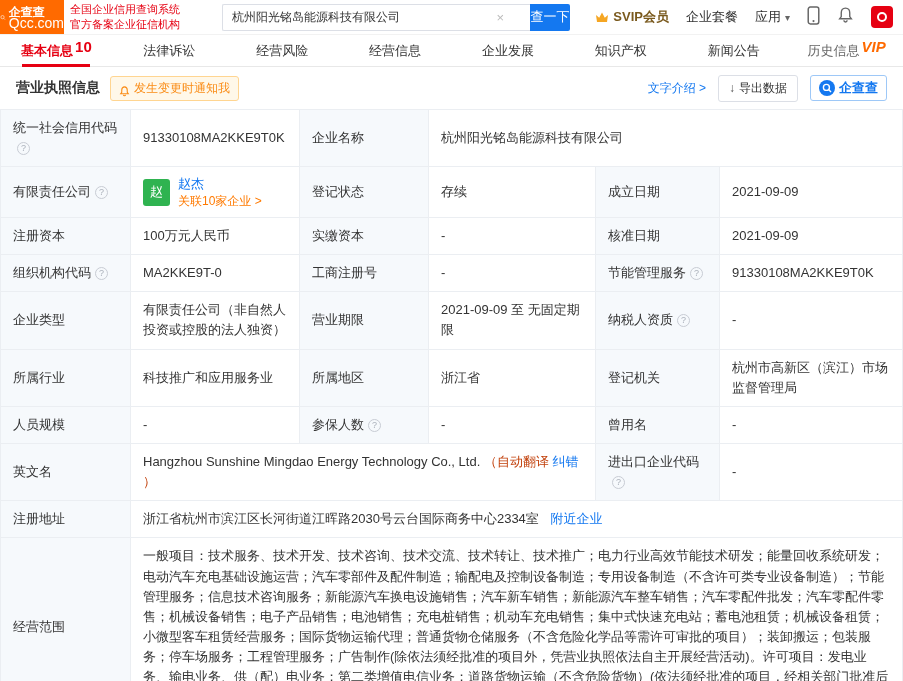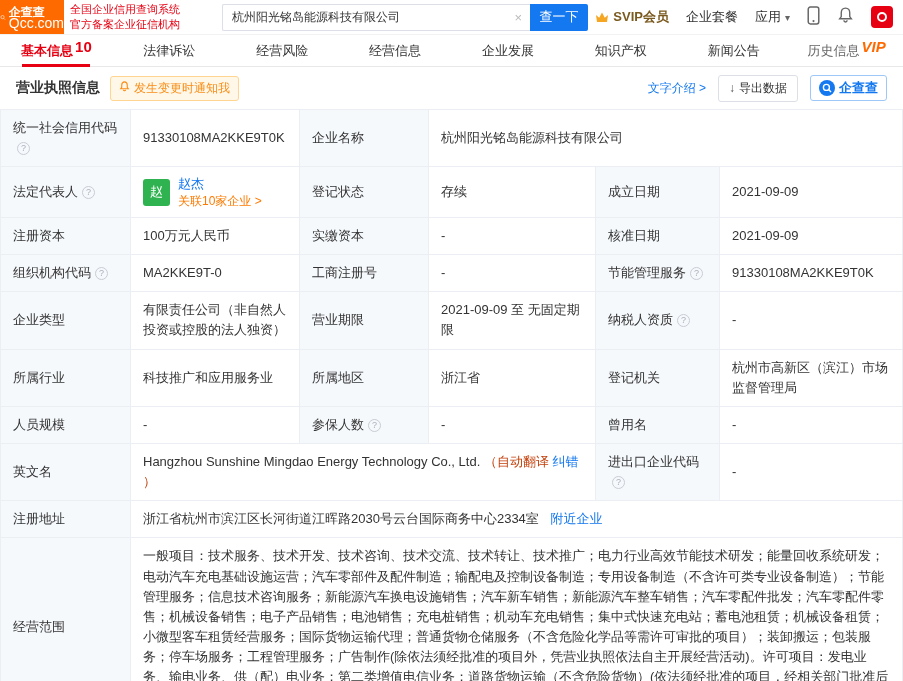--- a/index.html
+++ b/index.html
@@ -11,21 +11,21 @@
   .logo { width:64px; height:34px; background:#ff6a00; color:#fff; display:flex;
     align-items:center; justify-content:center; gap:3px; cursor:pointer; flex:none; }
   .logo-cn { font-size:12px; font-weight:bold; line-height:13px; }
   .logo-en { font-size:14px; line-height:9px; }
   .slogan { color:#e60012; font-size:11px; line-height:1.35; margin-left:6px; white-space:nowrap; }
   .searchbox { display:flex; align-items:center; margin-left:42px; position:relative; }
   .search-input { width:308px; height:27px; border:1px solid #dcdfe6; border-right:none;
     border-radius:2px 0 0 2px; padding:0 24px 0 9px; font-size:12px; color:#333; outline:none;
     font-family:inherit; }
   .clear { position:absolute; right:66px; color:#bbb; font-size:13px; cursor:pointer; line-height:1; }
-  .search-btn { width:58px; height:27px; background:#1478f0; color:#fff; border:none;
+  .search-btn { width:40px; height:27px; background:#1478f0; color:#fff; border:none;
     border-radius:0 2px 2px 0; font-size:13px; cursor:pointer; font-family:inherit; }
   .top-right { margin-left:auto; display:flex; gap:17px; font-size:13px; }
   .menu-item { display:flex; align-items:center; gap:4px; cursor:pointer; white-space:nowrap; }
   .svip span { color:#7a5a1e; font-weight:bold; }
   .caret { font-size:10px; color:#666; }
   .corner-ic { width:22px; height:22px; background:#e60012; border-radius:4px; display:flex;
     align-items:center; justify-content:center; cursor:pointer; }
   .corner-ic i { width:10px; height:10px; border:2px solid #fff; border-radius:50%; display:block; }
 
   
@@ -36,21 +36,21 @@
   .tab .badge { color:#e60012; }
   .tab .vip { color:#ff6a00; font-style:italic; font-weight:bold; }
   .tab.active { color:#e60012; font-weight:bold; }
   .tab.active::after { content:""; position:absolute; bottom:-1px; left:50%; margin-left:-34px;
     width:68px; height:3px; background:#e60012; }
   .tab.muted { color:#666; }
 
   
   .section-bar { display:flex; align-items:center; height:42px; padding:0 16px; gap:10px; }
   .section-title { font-size:14px; font-weight:bold; }
-  .notify-pill { display:flex; align-items:flex-start; gap:4px; color:#fa8c16; background:#fff8e9;
+  .notify-pill { display:flex; align-items:flex-end; gap:4px; color:#fa8c16; background:#fff8e9;
     border:1px solid #ffd591; border-radius:3px; font-size:12px; padding:3px 8px; cursor:pointer;
     white-space:nowrap; }
   .bar-right { margin-left:auto; display:flex; align-items:center; gap:12px; }
   .text-intro { color:#1478f0; font-size:12px; cursor:pointer; white-space:nowrap; }
   .export-btn { display:flex; align-items:center; gap:4px; border:1px solid #dcdfe6; background:#fff;
     border-radius:3px; padding:4px 10px; font-size:12px; color:#333; cursor:pointer; font-family:inherit; }
   .export-btn .dl { font-size:12px; color:#555; }
   .brand-btn { display:flex; align-items:center; gap:4px; border:1px solid #9ec8f7; background:#fff;
     border-radius:3px; padding:3px 8px; font-size:13px; color:#1478f0; font-weight:bold; cursor:pointer; }
 
@@ -193,21 +193,21 @@
     <td class="lbl">
       <span>统一社会信用代码</span><span class="info">?</span>
     </td>
     <td>91330108MA2KKE9T0K</td>
     <td class="lbl">企业名称</td>
     <td colspan="3">杭州阳光铭岛能源科技有限公司</td>
   </tr>
 
   <tr>
     <td class="lbl">
-      <span>法定代表人</span><span class="info">?</span>
+      <span>有限责任公司</span><span class="info">?</span>
     </td>
     <td>
       <div class="rep-cell">
         <div class="avatar">赵</div>
         <div class="rep-col">
           <span class="link-blue">赵杰</span>
           <span class="link-orange">关联10家企业 &gt;</span>
         </div>
       </div>
     </td>

